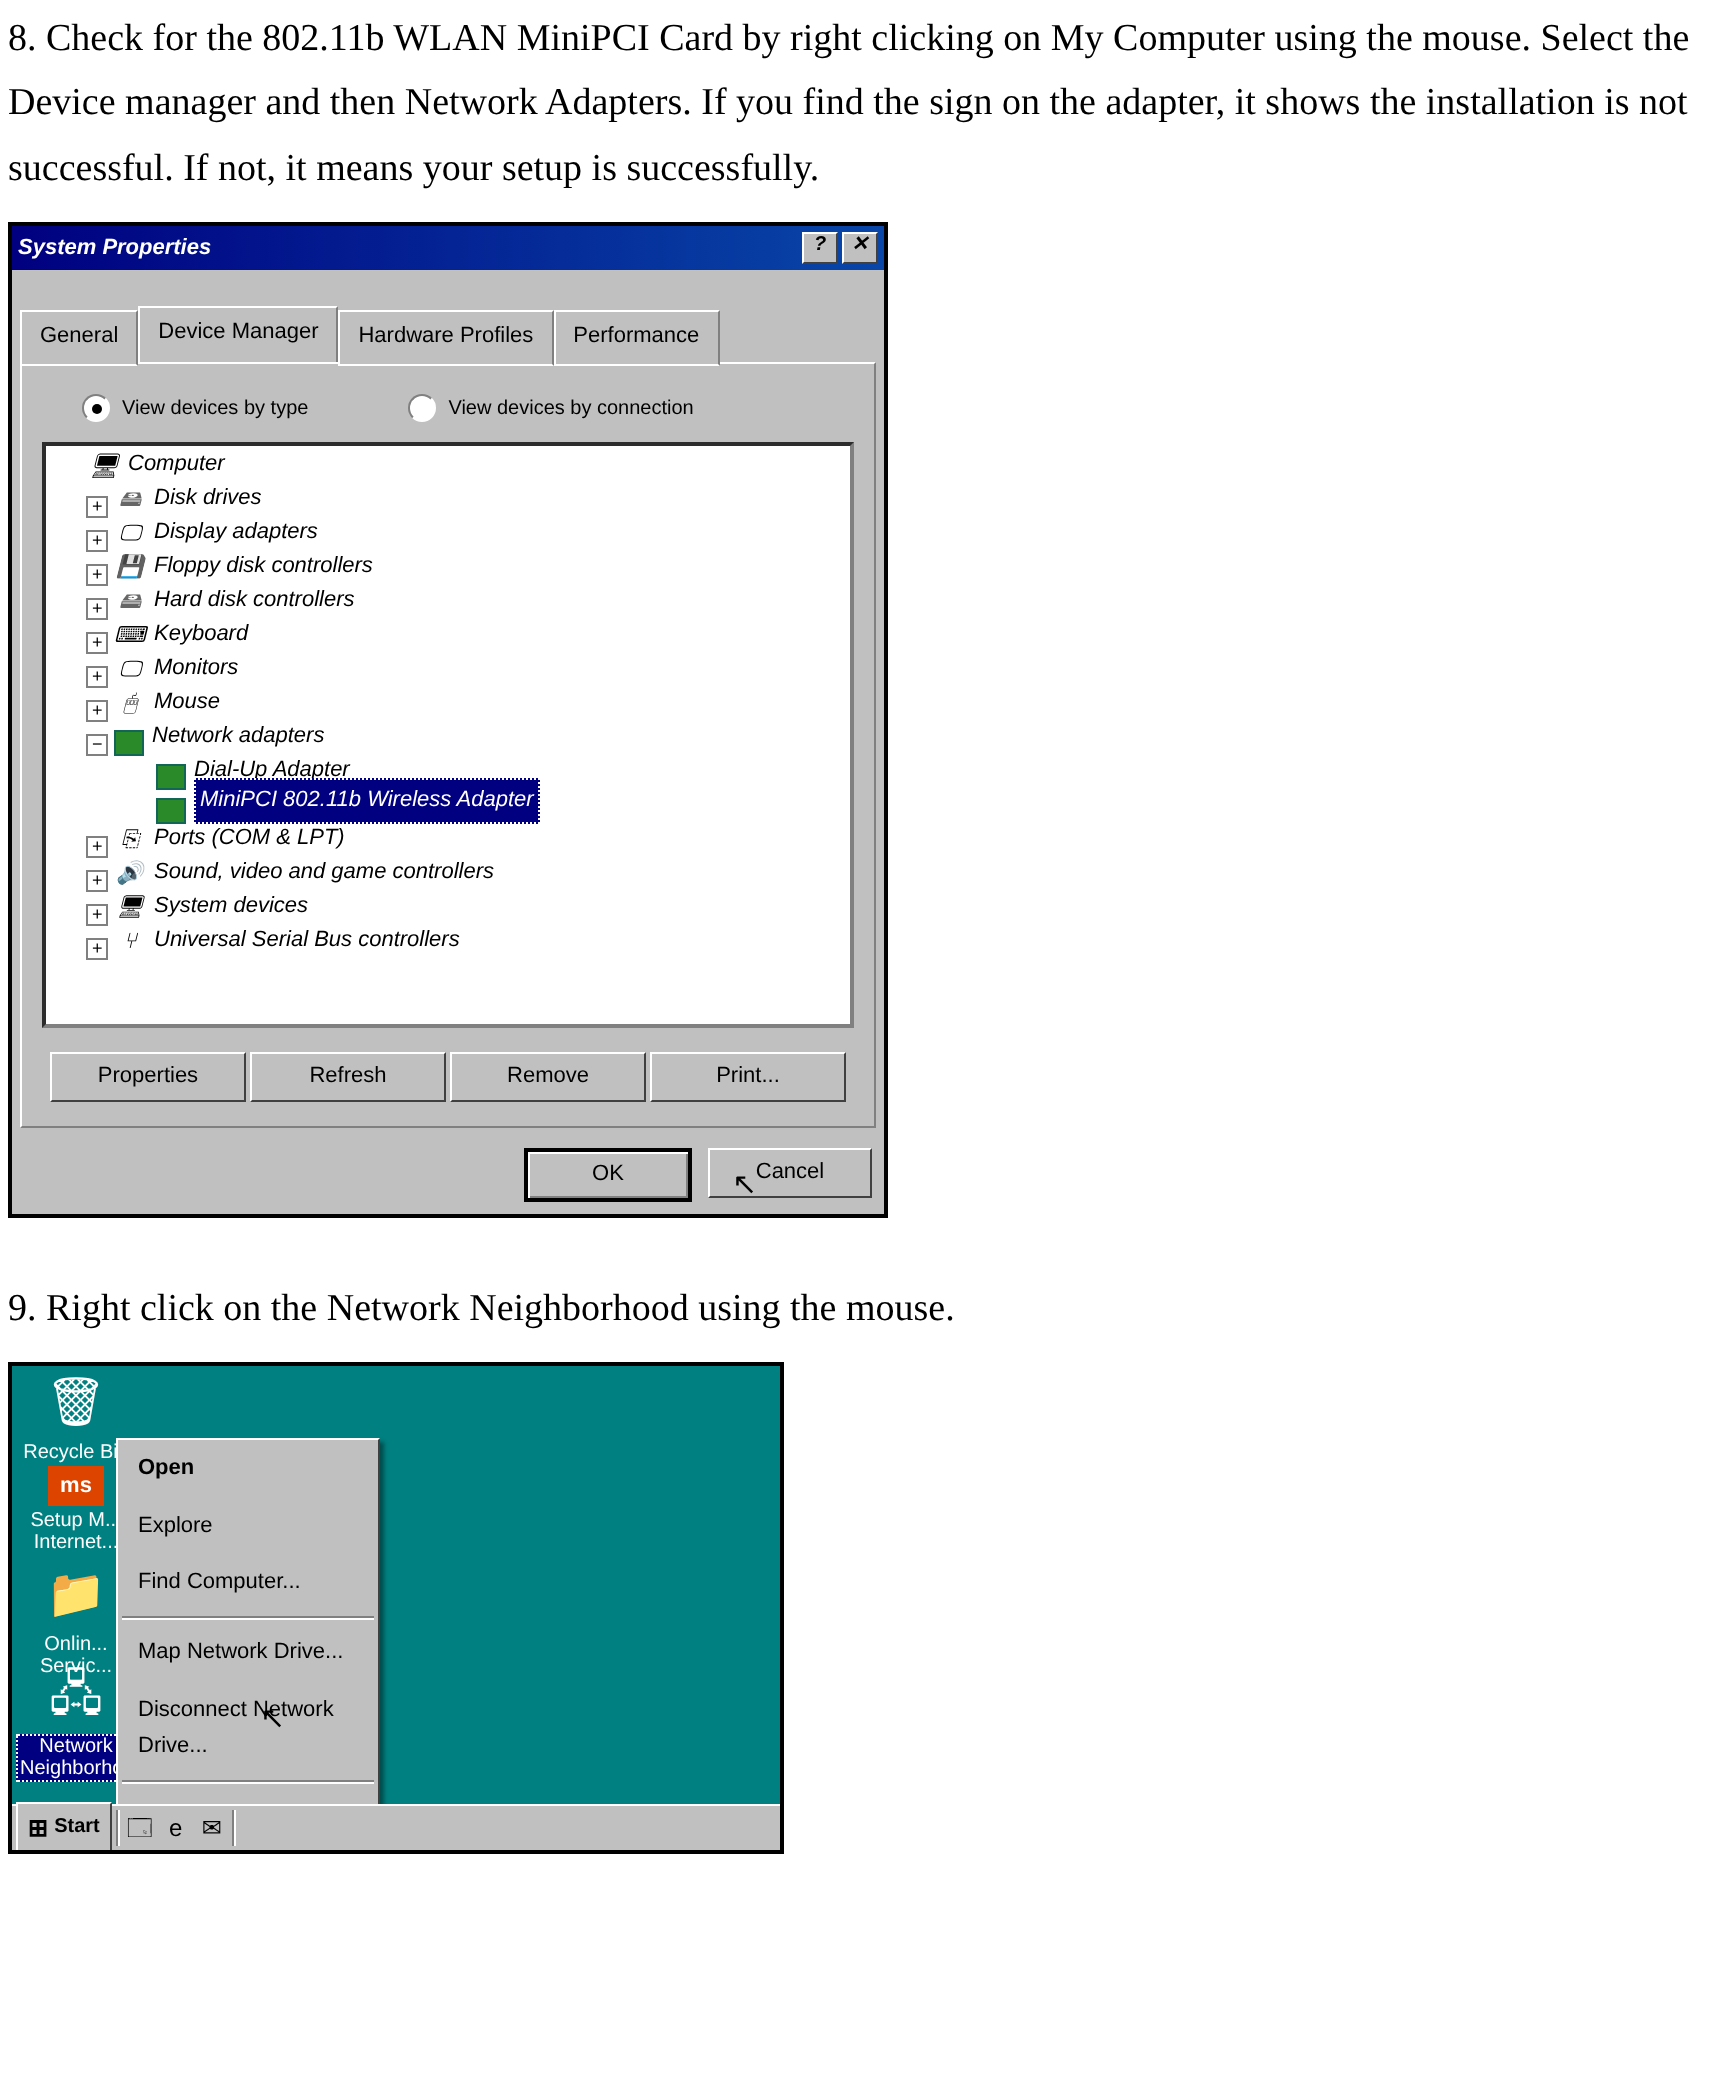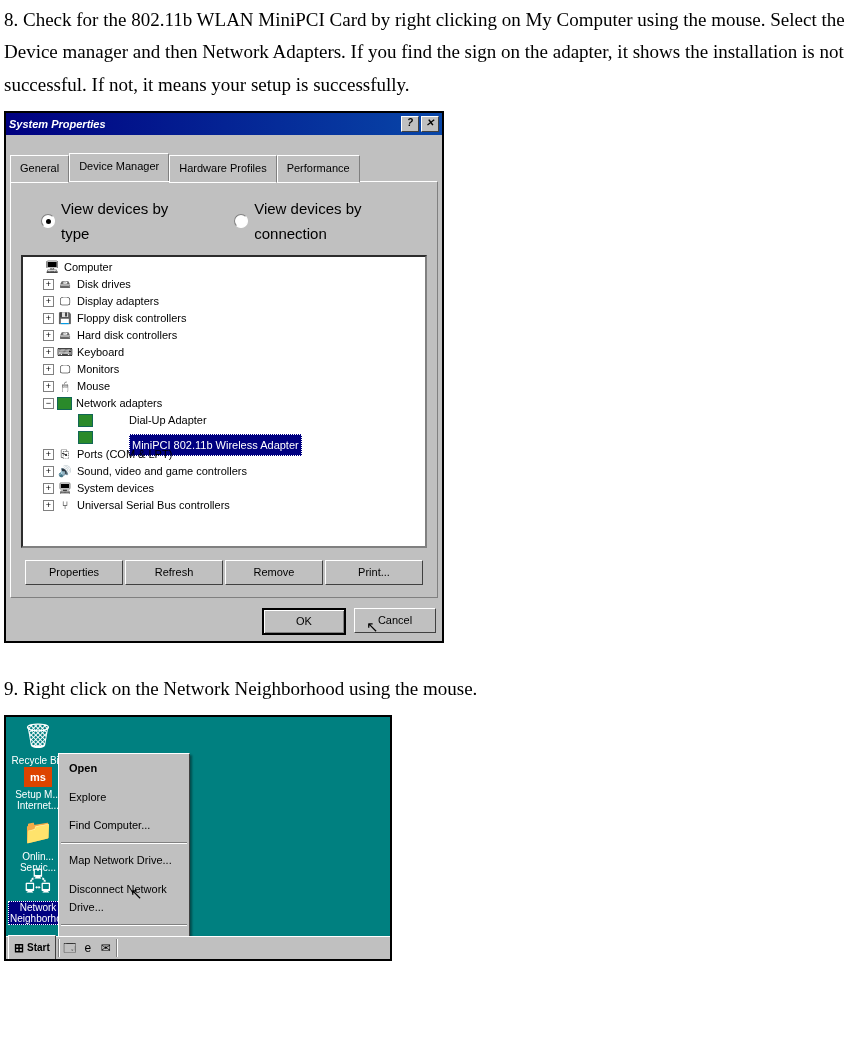--- a/index.html
+++ b/index.html
@@ -77,21 +77,21 @@
   .tabbody {
     border: 1px solid #fff;
     border-right-color: #808080; border-bottom-color:#808080;
     margin: 0 4px 4px 4px;
     padding: 10px;
     background: #c0c0c0;
   }
   .radio-row {
     display: flex; gap: 50px;
     padding: 4px 10px 8px 20px;
-    font-size: 15px;
+    font-size: 10px;
     align-items: center;
   }
   .radio {
     width: 12px; height: 12px;
     border: 1px solid #808080;
     border-right-color:#fff; border-bottom-color:#fff;
     border-radius: 50%;
     display:inline-flex; align-items:center; justify-content:center;
     background:#fff;
     margin-right: 6px;
@@ -101,24 +101,25 @@
   .tree-box {
     background:#fff;
     border: 2px inset #808080;
     height: 285px;
     overflow: hidden;
     padding: 2px 0 2px 2px;
     position: relative;
   }
   .tree { list-style:none; margin:0; padding:0; }
   .tree li {
-    display:flex; align-items:center;
+    display:flex; align-items:flex-end;
     height: 17px;
     white-space: nowrap;
     font-size: 11px;
+    font-style: italic;
   }
   .exp {
     width:9px; height:9px;
     border:1px solid #808080;
     background:#fff;
     display:flex; align-items:center; justify-content:center;
     font-size:9px; line-height:7px;
     color:#000;
     margin-right: 3px;
     flex-shrink:0;
@@ -222,21 +223,21 @@
     border:1px solid #fff;
     border-right-color:#404040; border-bottom-color:#404040;
     padding: 2px 5px;
     font-weight:bold;
     display:flex; align-items:center; gap:3px;
   }
   .ql { border-left:1px solid #808080; border-right:1px solid #fff; height:18px; }
   .ql-icon { width:16px; height:16px; display:flex; align-items:center; justify-content:center; font-size:12px; }
   .indent1 { padding-left: 6px; }
   .indent2 { padding-left: 18px; }
-  .indent3 { padding-left: 53px; gap: 32px; }
+  .indent3 { padding-left: 53px; }
 </style>
 </head>
 <body>
 
 
 
 <p class="instruction">8. Check for the 802.11b WLAN MiniPCI Card by right clicking on My Computer using the mouse.    Select the Device manager and then Network Adapters.    If you find the sign on the adapter, it shows the installation is not successful. If not, it means your setup is successfully.</p>
 
 
 <div class="screenshot-box sysprop">

